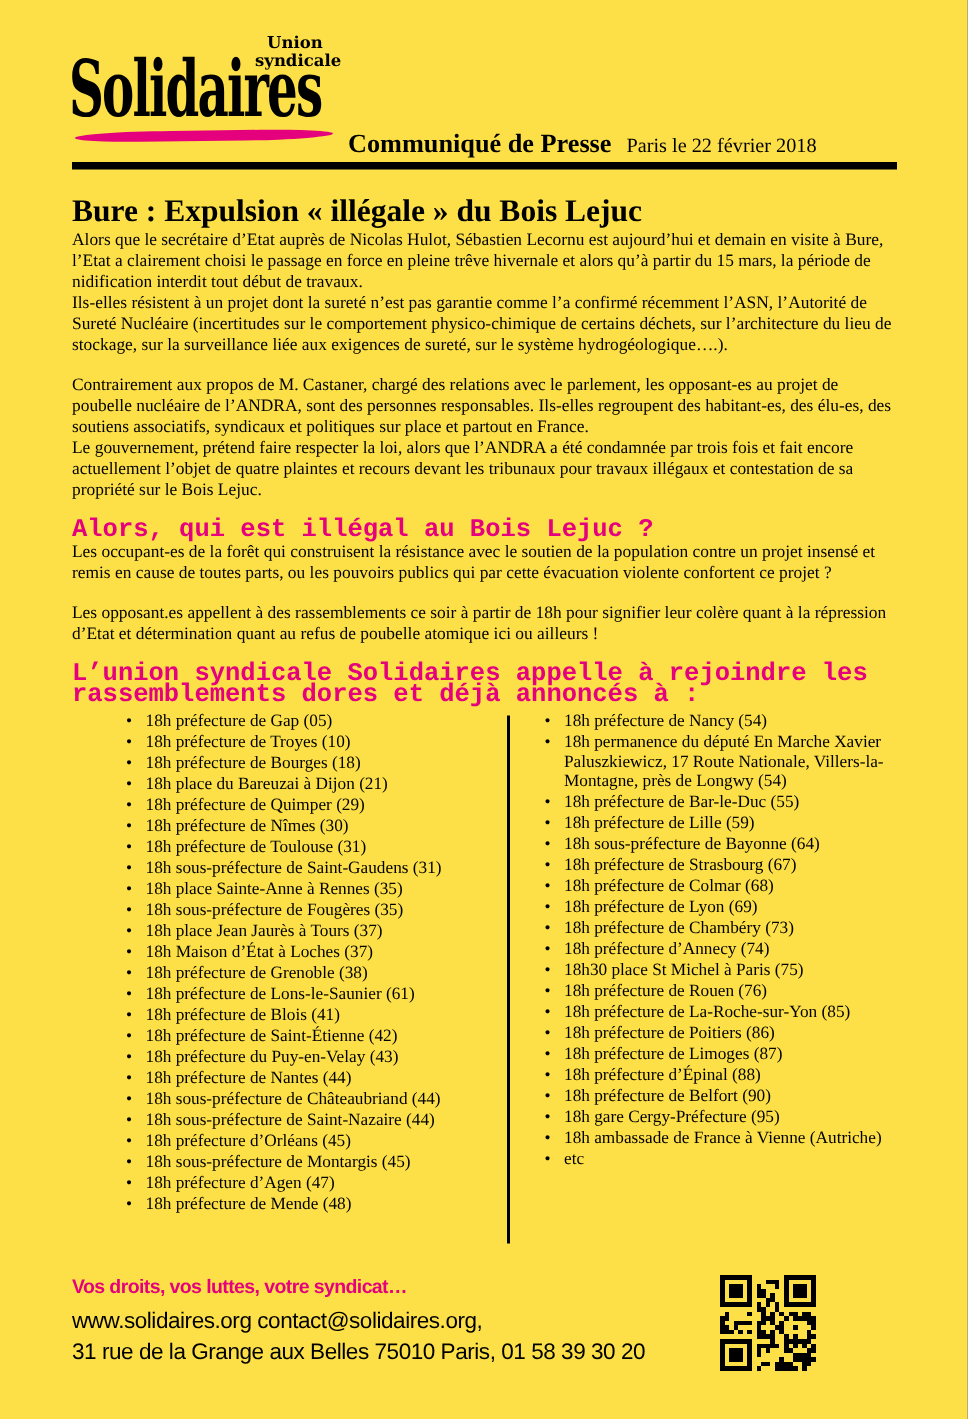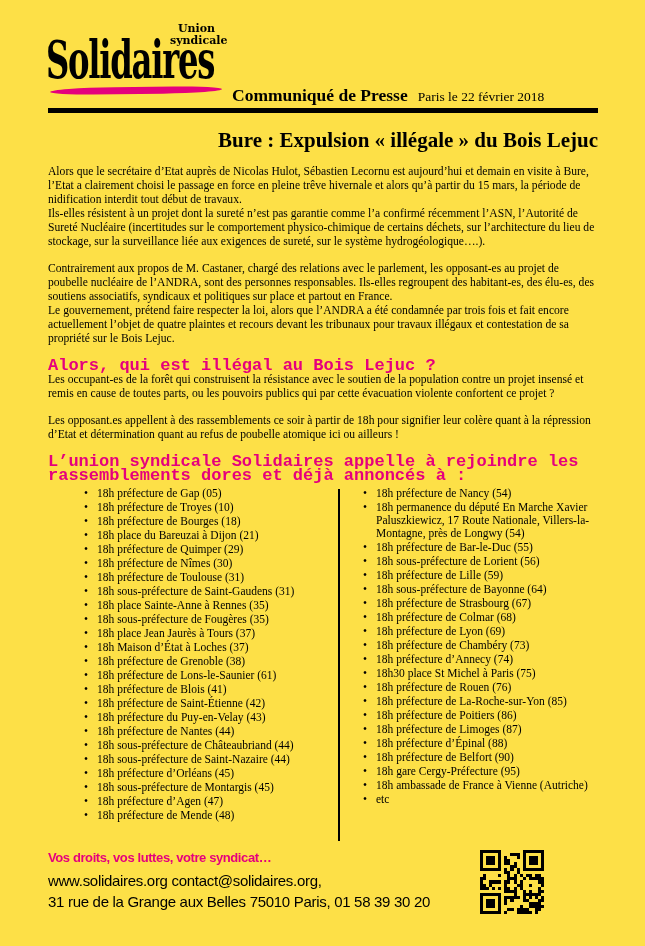--- a/index.html
+++ b/index.html
@@ -36,22 +36,22 @@
     background:var(--pink,#e5007d);
     border-radius:60% 45% 55% 40% / 90% 70% 90% 70%;
     transform:rotate(-.7deg);
   }
   .doc-type-row { position:absolute; left:184px; bottom:0; white-space:nowrap; }
   .doc-type { font-weight:bold; font-size:17.5px; }
   .dateline  { font-size:13.5px; margin-left:6px;text-align:center; }
   .black-rule { height:5px; background:#000; margin-top:2px; }
   
   h1.title {
-    margin-top:14px; margin-bottom:12px;
-    text-align:right;
+    margin-top:14px; 
+    text-align:left;
     font-size:21px; line-height:26px; font-weight:bold;
   }
   .body-text { font-size:11.6px; line-height:14px; }
   p.para { margin:0; }
   p.gap-before { margin-top:13px; }
   h2.pink-heading {
     color:var(--pink,#e5007d);
     font-size:17px; line-height:14px; font-weight:bold;
     margin-top:13px;
     font-family:Liberation Mono, monospace;
@@ -150,21 +150,20 @@
           <li>18h préfecture d’Orléans (45)</li>
           <li>18h sous-préfecture de Montargis (45)</li>
           <li>18h préfecture d’Agen (47)</li>
           <li>18h préfecture de Mende (48)</li>
         </ul>
       <div class="col-divider"></div>
       <ul class="rally col-right" id="col-right">
           <li>18h préfecture de Nancy (54)</li>
           <li>18h permanence du député En Marche Xavier Paluszkiewicz, 17 Route Nationale, Villers-la-Montagne, près de Longwy (54)</li>
           <li>18h préfecture de Bar-le-Duc (55)</li>
-          <li>18h sous-préfecture de Lorient (56)</li>
           <li>18h préfecture de Lille (59)</li>
           <li>18h sous-préfecture de Bayonne (64)</li>
           <li>18h préfecture de Strasbourg (67)</li>
           <li>18h préfecture de Colmar (68)</li>
           <li>18h préfecture de Lyon (69)</li>
           <li>18h préfecture de Chambéry (73)</li>
           <li>18h préfecture d’Annecy (74)</li>
           <li>18h30 place St Michel à Paris (75)</li>
           <li>18h préfecture de Rouen (76)</li>
           <li>18h préfecture de La-Roche-sur-Yon (85)</li>

